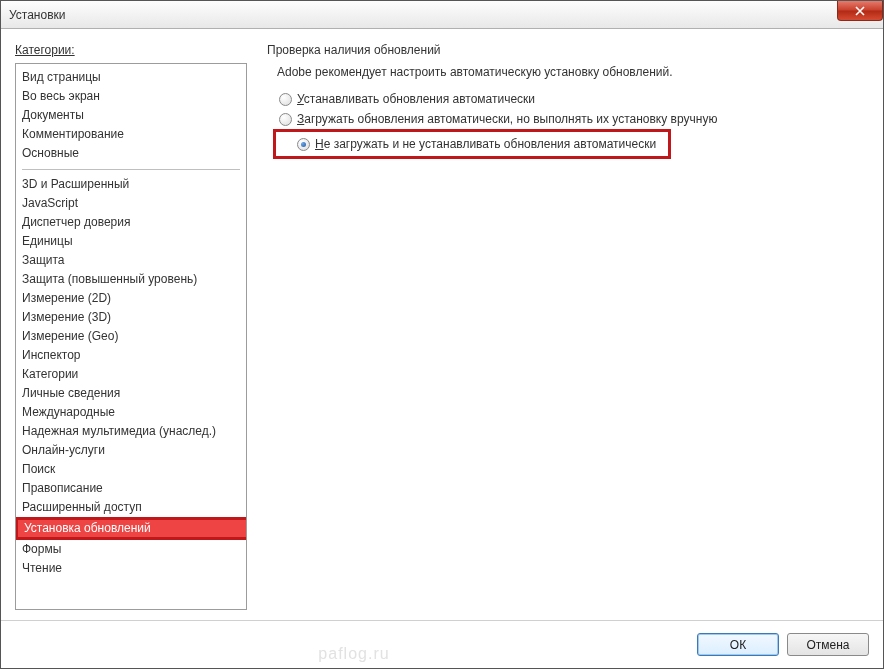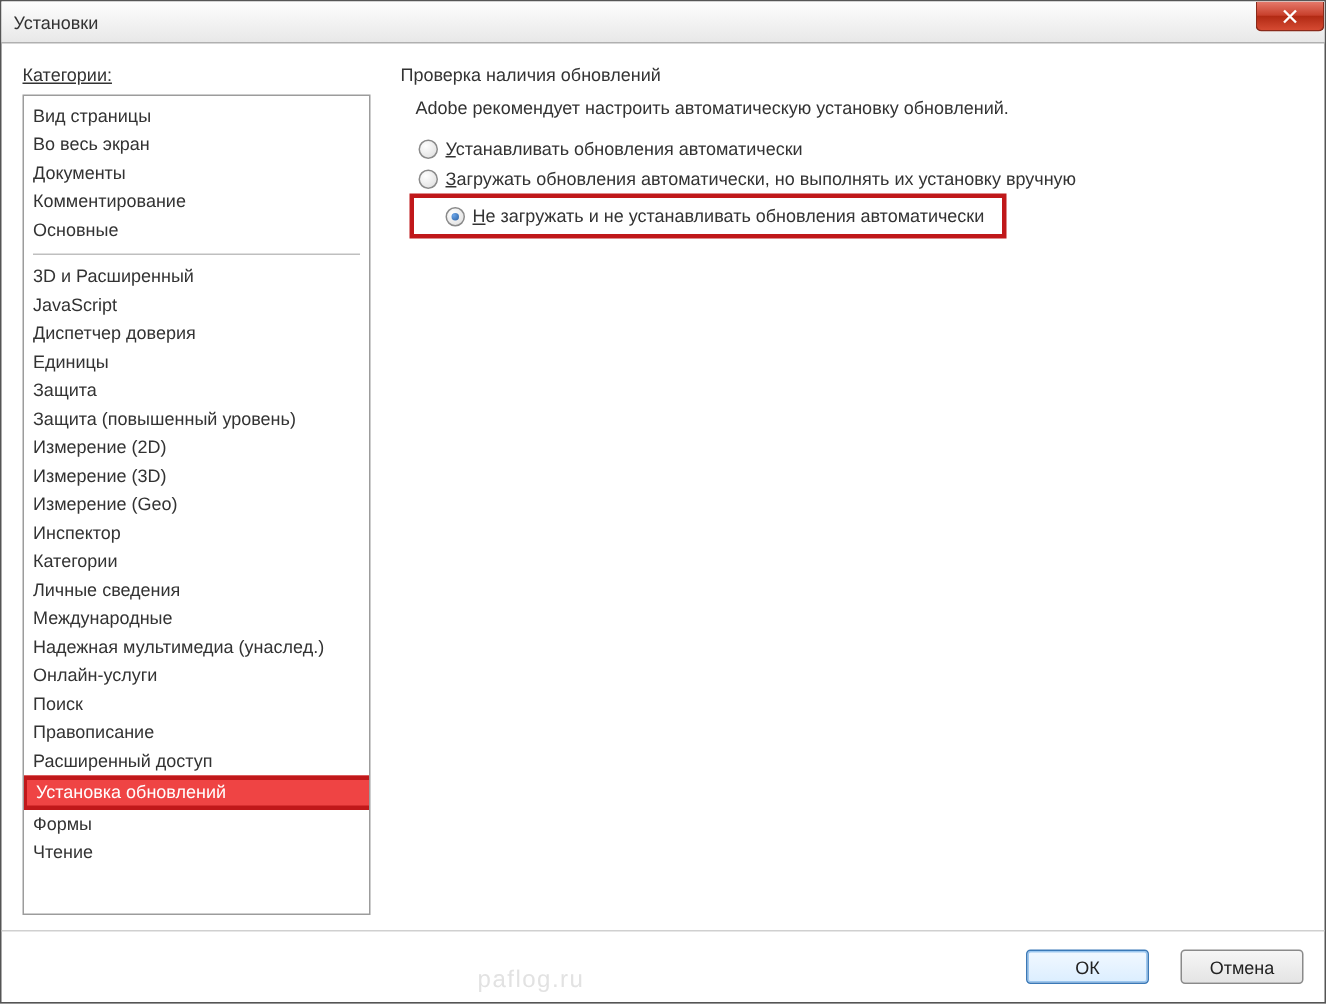--- a/index.html
+++ b/index.html
@@ -145,21 +145,21 @@
   .underline-first {
     text-decoration: underline;
   }
   .footer {
     height: 48px;
     border-top: 1px solid #d0d0d0;
     display: flex;
     justify-content: flex-end;
     align-items: center;
     padding: 0 14px;
-    gap: 21px;
+    gap: 8px;
   }
   .btn {
     min-width: 82px;
     height: 23px;
     border: 1px solid #8a8a8a;
     border-radius: 3px;
     background: linear-gradient(to bottom, #f6f6f6, #e4e4e4);
     color: #222;
     font-size: 12px;
     cursor: pointer;

